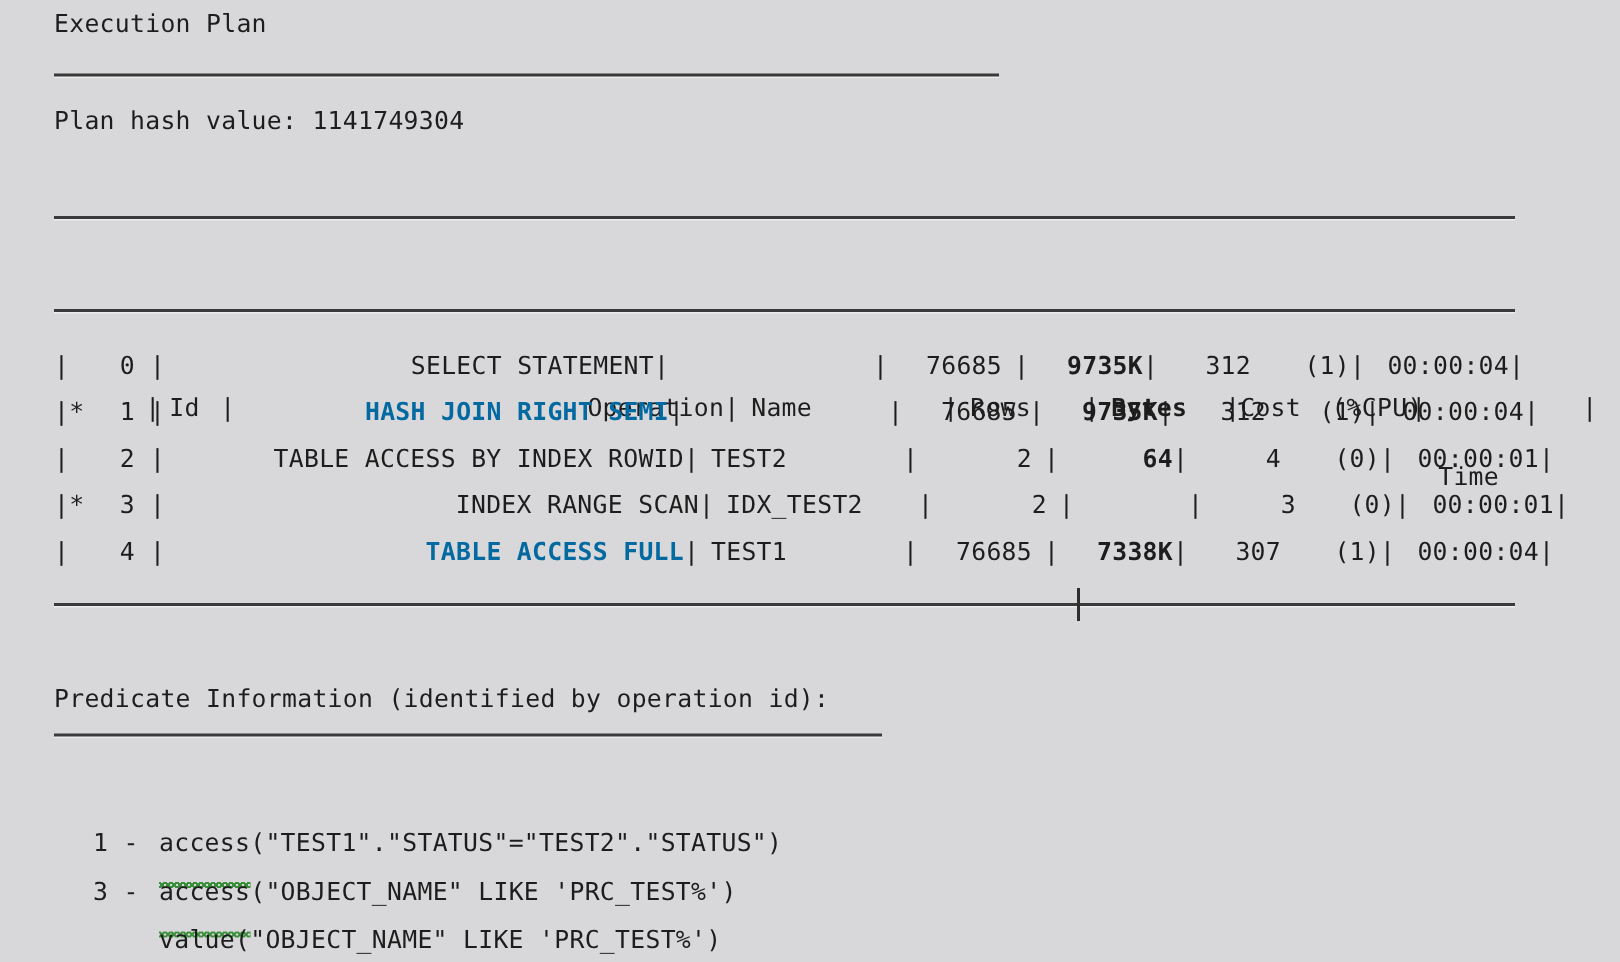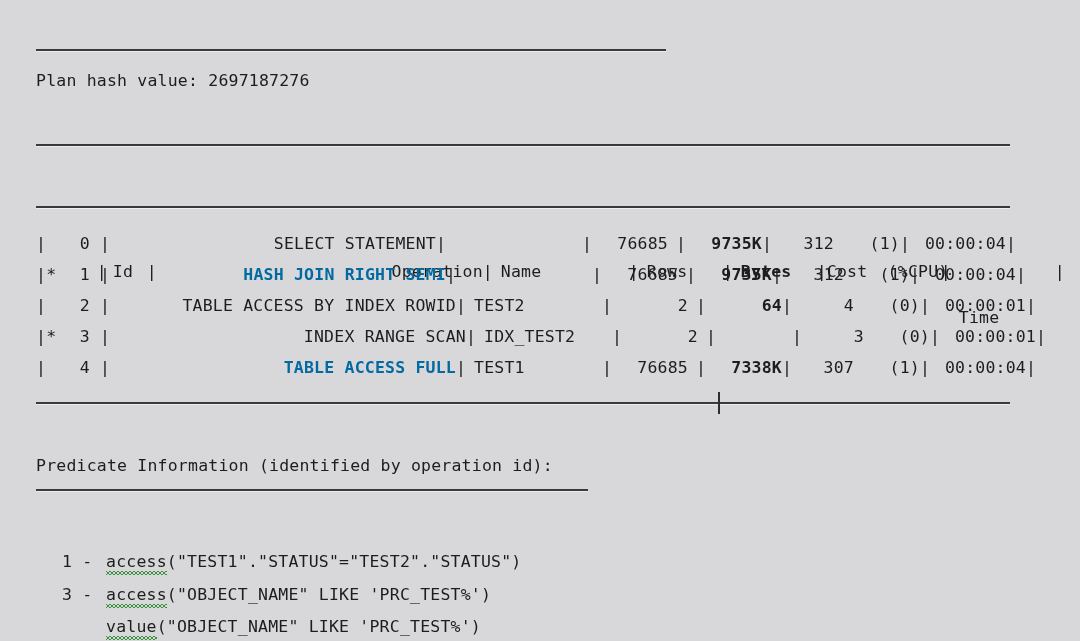--- a/index.html
+++ b/index.html
@@ -104,45 +104,46 @@
     white-space: pre;
     font-size: 16.5px;
     line-height: 20px;
     letter-spacing: 0.2px;
   }
 
   
   .squiggle {
     display: inline-block;
     position: relative;
-    padding-bottom: 1px;
+    padding-bottom: 18px;
   }
   .squiggle::after {
     content: "";
     position: absolute;
     left: 0;
     right: 0;
     bottom: -2px;
     height: 4px;
     background-image:
       linear-gradient(45deg, transparent 40%, #3a8f3a 40%, #3a8f3a 60%, transparent 60%),
       linear-gradient(-45deg, transparent 40%, #3a8f3a 40%, #3a8f3a 60%, transparent 60%);
     background-size: 4px 4px;
     background-repeat: repeat-x;
   }
 </style>
 </head>
 <body>
 
 <div id="doc">
 
+  <div class="line title" style="left:36px; top:6px;">Execution Plan</div>
 
   <div class="rule" style="left:36px; top:49px; width:630px;"></div>
 
-  <div class="line" style="left:36px; top:71px;">Plan hash value: 2697187276</div>
+  <div class="line" style="left:36px; top:71px;">Plan hash value: 1141749304</div>
 
   <div class="rule" style="left:36px; top:144px; width:974px;"></div>
 
   <div class="tbl hdr" style="top:163px;">
     <span class="row">
       <span class="bar">|</span><span class="cell c-id">Id</span><span class="bar">|</span><span class="cell c-op">Operation</span><span class="bar">|</span><span class="cell c-name">Name</span><span class="bar">|</span><span class="cell c-rows">Rows</span><span class="bar">|</span><span class="cell c-bytes">Bytes</span><span class="bar">|</span><span class="cell" style="width:114px;">Cost  (%CPU)</span><span class="bar">|</span><span class="cell c-time">Time</span><span class="bar">|</span>
     </span>
   </div>
 
   <div class="rule" style="left:36px; top:206px; width:974px;"></div>

